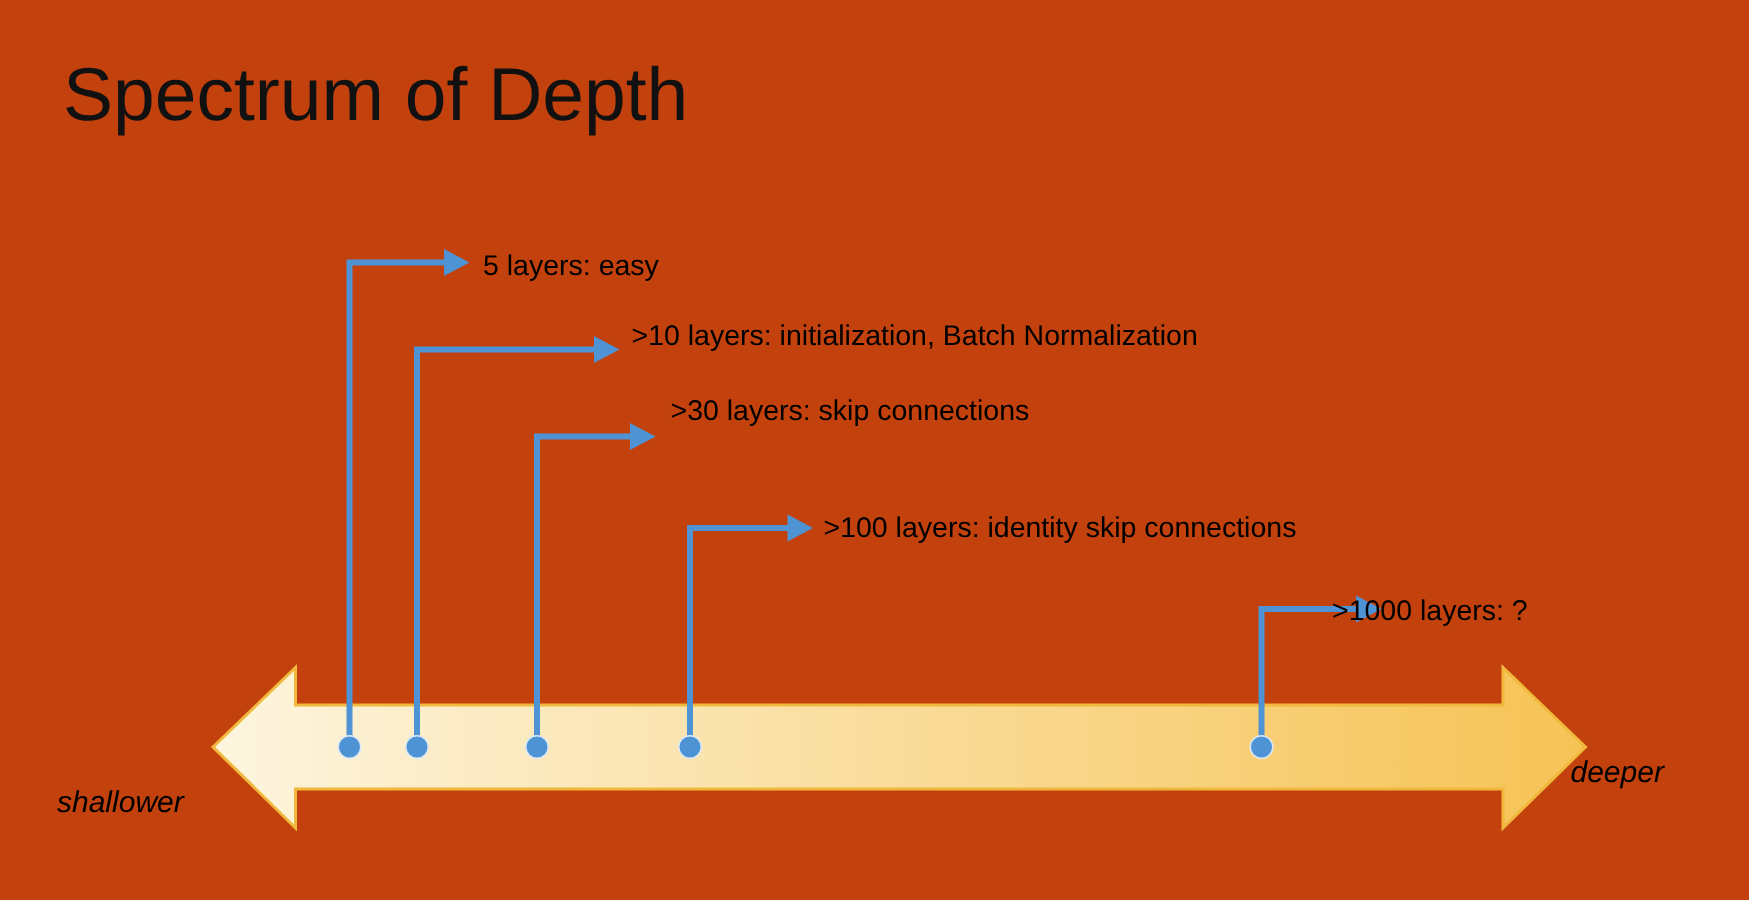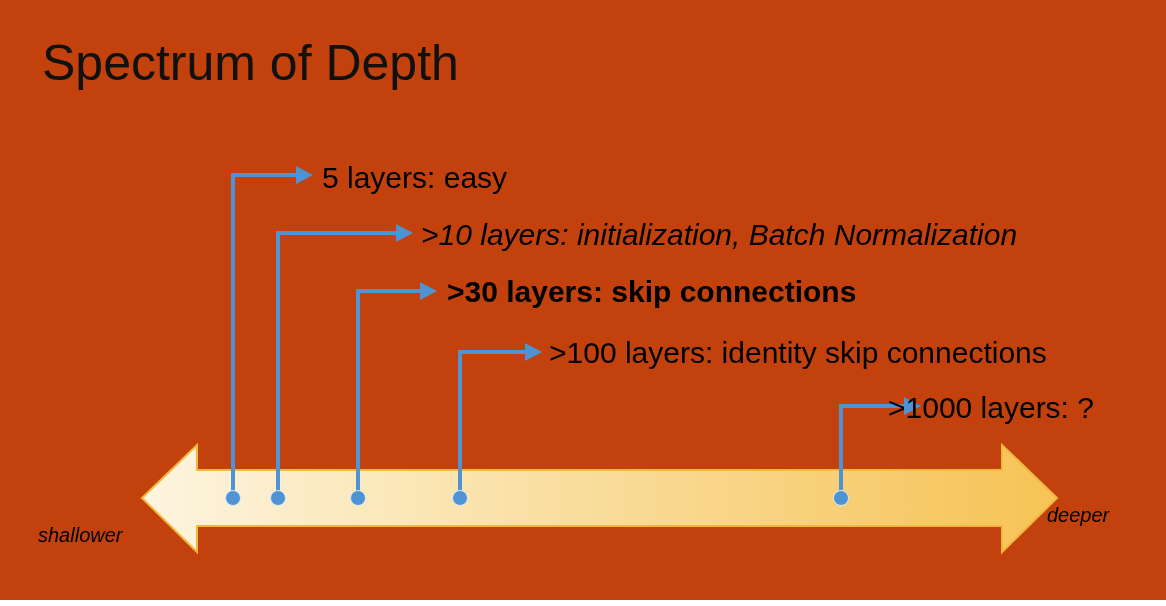--- a/index.html
+++ b/index.html
@@ -23,21 +23,21 @@
     color: #111111;
     white-space: nowrap;
   }
   .diagram-svg {
     position: absolute;
     left: 0;
     top: 0;
   }
   .annotation-label {
     position: absolute;
-    font-size: 30px;
+    font-size: 19px;
     line-height: 26px;
     white-space: nowrap;
     color: #000000;
   }
   .axis-label {
     position: absolute;
     font-size: 20px;
     line-height: 22px;
     white-space: nowrap;
     color: #000000;
@@ -87,21 +87,21 @@
     </g>
 
     <circle cx="233" cy="498" r="7.5" stroke="#dce9f5" stroke-width="1" fill="#4E94D4"></circle>
     <circle cx="278" cy="498" r="7.5" stroke="#dce9f5" stroke-width="1" fill="#4E94D4"></circle>
     <circle cx="358" cy="498" r="7.5" stroke="#dce9f5" stroke-width="1" fill="#4E94D4"></circle>
     <circle cx="460" cy="498" r="7.5" stroke="#dce9f5" stroke-width="1" fill="#4E94D4"></circle>
     <circle cx="841" cy="498" r="7.5" stroke="#dce9f5" stroke-width="1" fill="#4E94D4"></circle>
   </svg>
 
   <span class="annotation-label" style="left:322px; top:165px;">5 layers: easy</span>
-  <span class="annotation-label" style="left:421px; top:222px;font-style:italic;">&gt;10 layers: initialization, Batch Normalization</span>
-  <span class="annotation-label" style="left:447px; top:279px;font-weight:bold;">&gt;30 layers: skip connections</span>
+  <span class="annotation-label" style="left:421px; top:212px;">&gt;10 layers: initialization, Batch Normalization</span>
+  <span class="annotation-label" style="left:447px; top:262px;">&gt;30 layers: skip connections</span>
   <span class="annotation-label" style="left:549px; top:340px;">&gt;100 layers: identity skip connections</span>
   <span class="annotation-label" style="left:888px; top:395px;">&gt;1000 layers: ?</span>
 
   <span class="axis-label" style="left:38px; top:524px;">shallower</span>
   <span class="axis-label" style="left:1047px; top:504px;">deeper</span>
 
 </div>
 
 </body></html>

